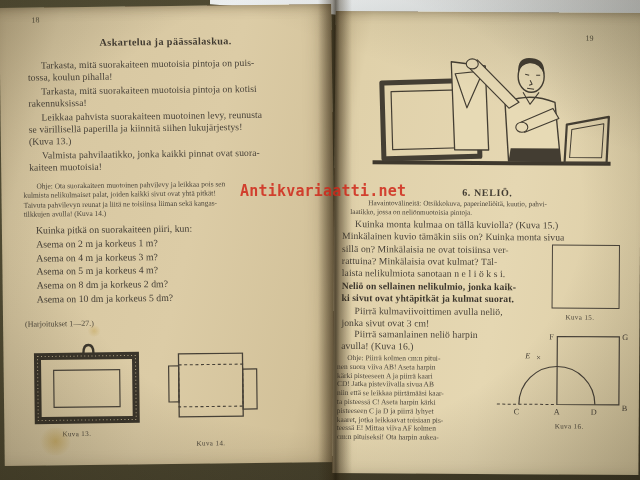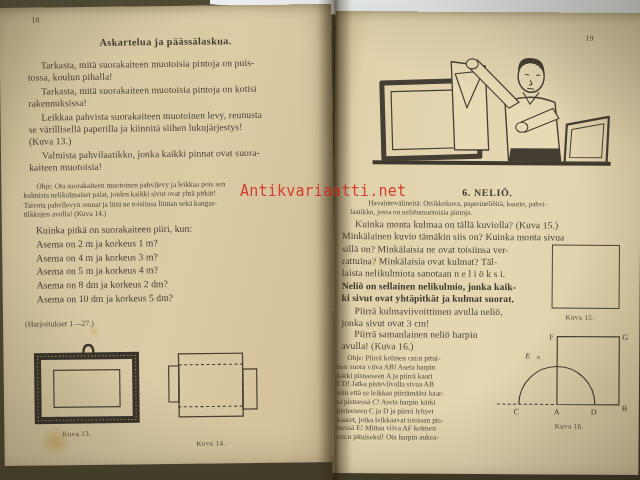--- a/index.html
+++ b/index.html
@@ -33,21 +33,21 @@
   .pagenum{position:absolute;font-size:8px;color:#55503f;}
   .title{position:absolute;left:0;width:100%;text-align:center;font-weight:bold;
          font-size:10.2px;letter-spacing:.4px;color:#413b31;}
   .fig-caption{position:absolute;font-size:7px;letter-spacing:.4px;color:#4d473c;}
   .abs{position:absolute;}
   .boldrule{font-weight:bold;color:#3c362d;}
   .heading-r{position:absolute;left:0;width:100%;text-align:center;font-weight:bold;
              font-size:10px;letter-spacing:.6px;color:#423c32;}
   .square15{box-sizing:border-box;border:1.6px solid #4a443a;}
   .watermark{position:absolute;left:240px;top:182px;z-index:9;
-      font-family:"DejaVu Sans Mono",monospace;font-weight:normal;font-size:15px;
+      font-family:"DejaVu Sans Mono",monospace;font-weight:bold;font-size:15px;
       letter-spacing:.2px;opacity:.85;pointer-events:none;}
   svg text{font-family:"Liberation Serif",serif;}
 </style>
 </head>
 <body>
 
 <div class="stage">
 
   <div class="backdrop"></div>
 

